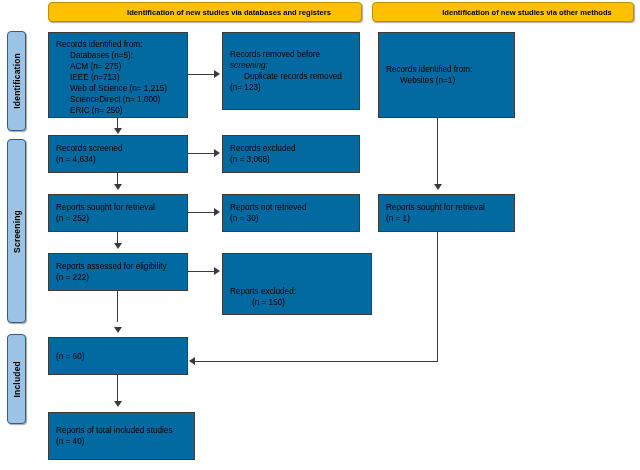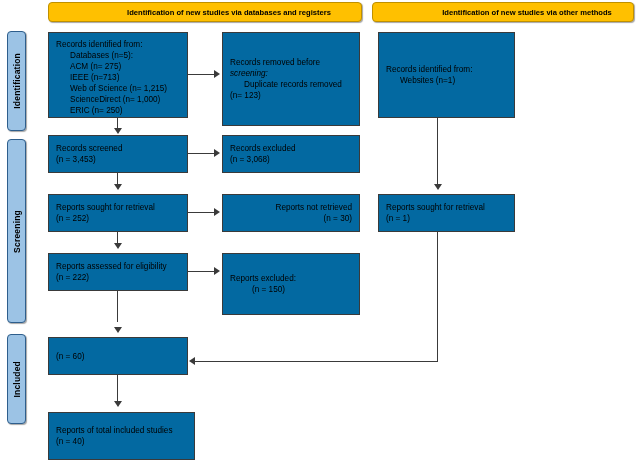--- a/index.html
+++ b/index.html
@@ -141,57 +141,57 @@
   <div class="node top-align" style="left:48px; top:32px; width:140px; height:86px;">
     <div class="line">Records identified from:</div>
     <div class="line indent1">Databases (n=5):</div>
     <div class="line indent1">ACM (n= 275)</div>
     <div class="line indent1">IEEE (n=713)</div>
     <div class="line indent1">Web of Science (n= 1,215)</div>
     <div class="line indent1">ScienceDirect (n= 1,000)</div>
     <div class="line indent1">ERIC (n= 250)</div>
   </div>
 
-  <div class="node" style="left:222px; top:32px; width:138px; height:94px;">
+  <div class="node" style="left:222px; top:32px; width:138px; height:78px;">
     <div class="line">Records removed before</div>
     <div class="line ital">screening:</div>
     <div class="line indent1">Duplicate records removed</div>
     <div class="line">(n= 123)</div>
   </div>
 
   <div class="node" style="left:378px; top:32px; width:137px; height:86px;">
     <div class="line">Records identified from:</div>
     <div class="line indent1">Websites (n=1)</div>
   </div>
 
   <div class="conn h" style="left:188px; top:74px; width:28px;"></div>
   <div class="arrowhead right" style="left:214px; top:70px;"></div>
 
   <div class="node" style="left:48px; top:135px; width:140px; height:38px;">
     <div class="line">Records screened</div>
-    <div class="line">(n = 3,453)</div>
+    <div class="line">(n = 4,634)</div>
   </div>
 
   <div class="node" style="left:222px; top:135px; width:138px; height:38px;">
     <div class="line">Records excluded</div>
     <div class="line">(n = 3,068)</div>
   </div>
 
   <div class="conn v" style="left:117px; top:118px; width:1.2px; height:11px;"></div>
   <div class="arrowhead down" style="left:114px; top:128px;"></div>
 
   <div class="conn h" style="left:188px; top:153px; width:28px;"></div>
   <div class="arrowhead right" style="left:214px; top:149px;"></div>
 
   <div class="node" style="left:48px; top:194px; width:140px; height:38px;">
     <div class="line">Reports sought for retrieval</div>
     <div class="line">(n = 252)</div>
   </div>
 
-  <div class="node" style="left:222px; top:194px; width:138px; height:38px;align-items:flex-end;">
+  <div class="node" style="left:222px; top:194px; width:138px; height:38px;">
     <div class="line">Reports not retrieved</div>
     <div class="line">(n = 30)</div>
   </div>
 
   <div class="node" style="left:378px; top:194px; width:137px; height:38px;">
     <div class="line">Reports sought for retrieval</div>
     <div class="line">(n = 1)</div>
   </div>
 
   <div class="conn v" style="left:117px; top:173px; width:1.2px; height:12px;"></div>
@@ -201,21 +201,21 @@
   <div class="arrowhead right" style="left:214px; top:208px;"></div>
 
   <div class="conn v" style="left:437px; top:118px; width:1.2px; height:66px;"></div>
   <div class="arrowhead down" style="left:434px; top:184px;"></div>
 
   <div class="node" style="left:48px; top:253px; width:140px; height:38px;">
     <div class="line">Reports assessed for eligibility</div>
     <div class="line">(n = 222)</div>
   </div>
 
-  <div class="node" style="left:222px; top:253px; width:138px; height:62px;">
+  <div class="node" style="left:222px; top:253px; width:150px; height:62px;justify-content:flex-end;">
     <div class="line">Reports excluded:</div>
     <div class="line indent2">(n = 150)</div>
   </div>
 
   <div class="conn v" style="left:117px; top:232px; width:1.2px; height:12px;"></div>
   <div class="arrowhead down" style="left:114px; top:243px;"></div>
 
   <div class="conn h" style="left:188px; top:271px; width:28px;"></div>
   <div class="arrowhead right" style="left:214px; top:267px;"></div>
 

